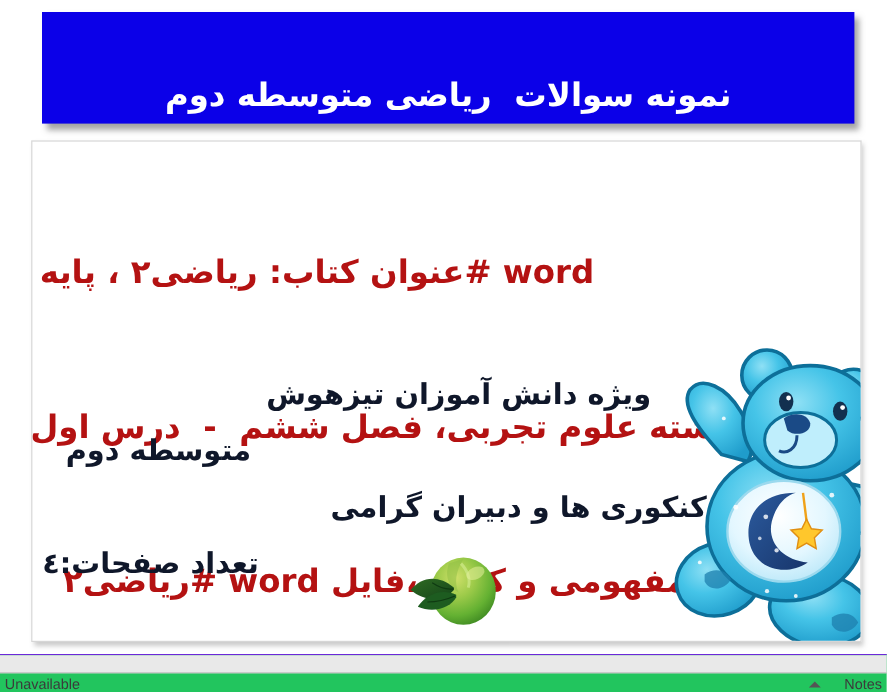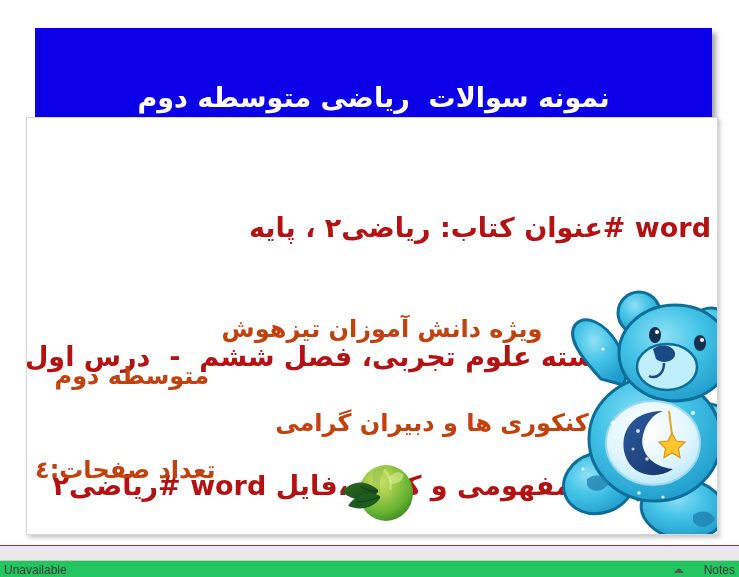--- a/index.html
+++ b/index.html
@@ -20,21 +20,21 @@
   #page {
     position: absolute;
     inset: 0;
     background: #ffffff;
   }
 
   
   .banner-wrap {
     position: absolute;
     left: 35px;
-    top: 28px;
+    top: 10px;
     width: 677px;
     height: 93px;
   }
   .banner {
     position: absolute;
     inset: 0;
     background: #0b00e8;
     box-shadow: 4px 5px 5px rgba(90,90,90,0.55);
     display: flex;
     align-items: flex-end;
@@ -81,32 +81,32 @@
     font-size: 27px;
     line-height: 43px;
     padding: 0 6px;
     box-sizing: border-box;
     white-space: pre;
   }
   .red-line {
     display: block;
     white-space: pre;
   }
-  .red-line.l1 { text-align: right; }
+  .red-line.l1 { text-align: left; }
   .red-line.l2 { text-align: center; }
   .red-line.l3 { text-align: center; }
 
   
   .navy-block {
     position: absolute;
     left: 0;
     right: 0;
     top: 188px;
     direction: rtl;
-    color: #c2410c;
+    color: #0f172a;
     font-weight: bold;
     font-size: 24px;
     line-height: 47px;
     box-sizing: border-box;
     padding: 0 8px;
   }
   .navy-line { display: block; white-space: pre; }
   .navy-line.n1 { text-align: center; padding-right: 0; padding-left: 20px; }
   .navy-line.n2 { text-align: center; padding-left: 120px; }
   .navy-line.n3 { text-align: right; padding-right: 500px; }

